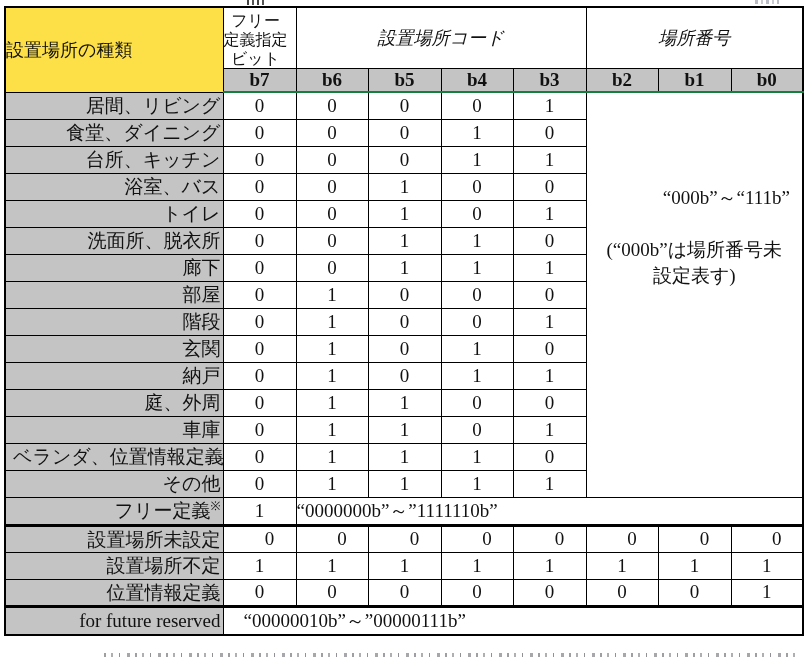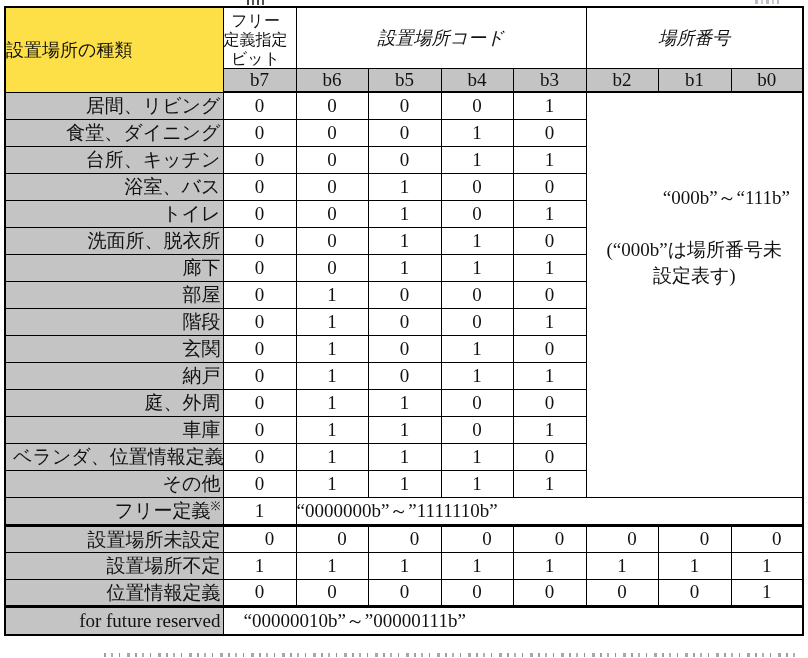--- a/index.html
+++ b/index.html
@@ -14,22 +14,22 @@
 
   .gray{background:#c4c4c4;}
 
   
   .loc-type{height:78px;font-size:18px;text-align:left;vertical-align:middle;background:#fde047;}
   .free-bit{font-size:16px;line-height:19px;text-align:center;vertical-align:top;
             padding:3px 8px 0 0;background:#fff;word-break:break-all;}
   .group{font-size:18px;text-align:center;vertical-align:middle;background:#fff;font-style:italic;}
 
   
-  .bits-row th{height:23px;font-size:19px;font-weight:normal;text-align:center;
-               line-height:22px;border-bottom:2px solid #000000;}
+  .bits-row th{height:23px;font-size:19px;font-weight:bold;text-align:center;
+               line-height:22px;border-bottom:2px solid #15803d;}
 
   
   tbody tr{height:27px;}
   .label-cell{font-size:19px;line-height:25px;padding:0 2px 0 7px;text-align:right;
               white-space:nowrap;overflow:hidden;}
   .bit-cell{font-size:19px;text-align:center;}
   .range-cell{font-size:19px;background:#fff;}
   .ref-mark{font-size:12px;vertical-align:super;line-height:0;}
 
   

